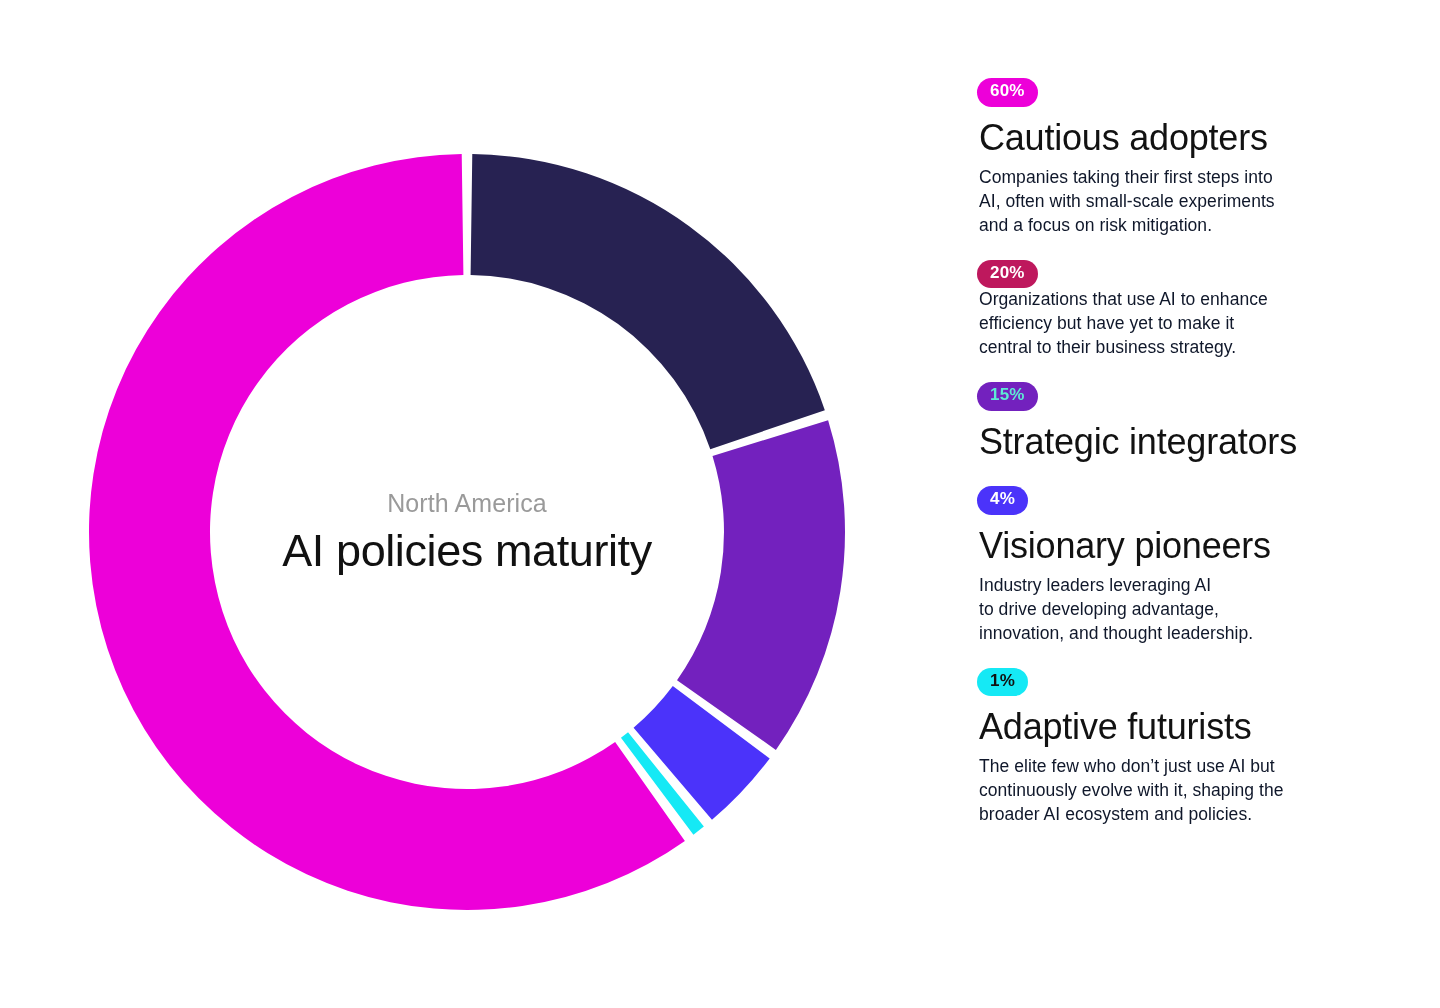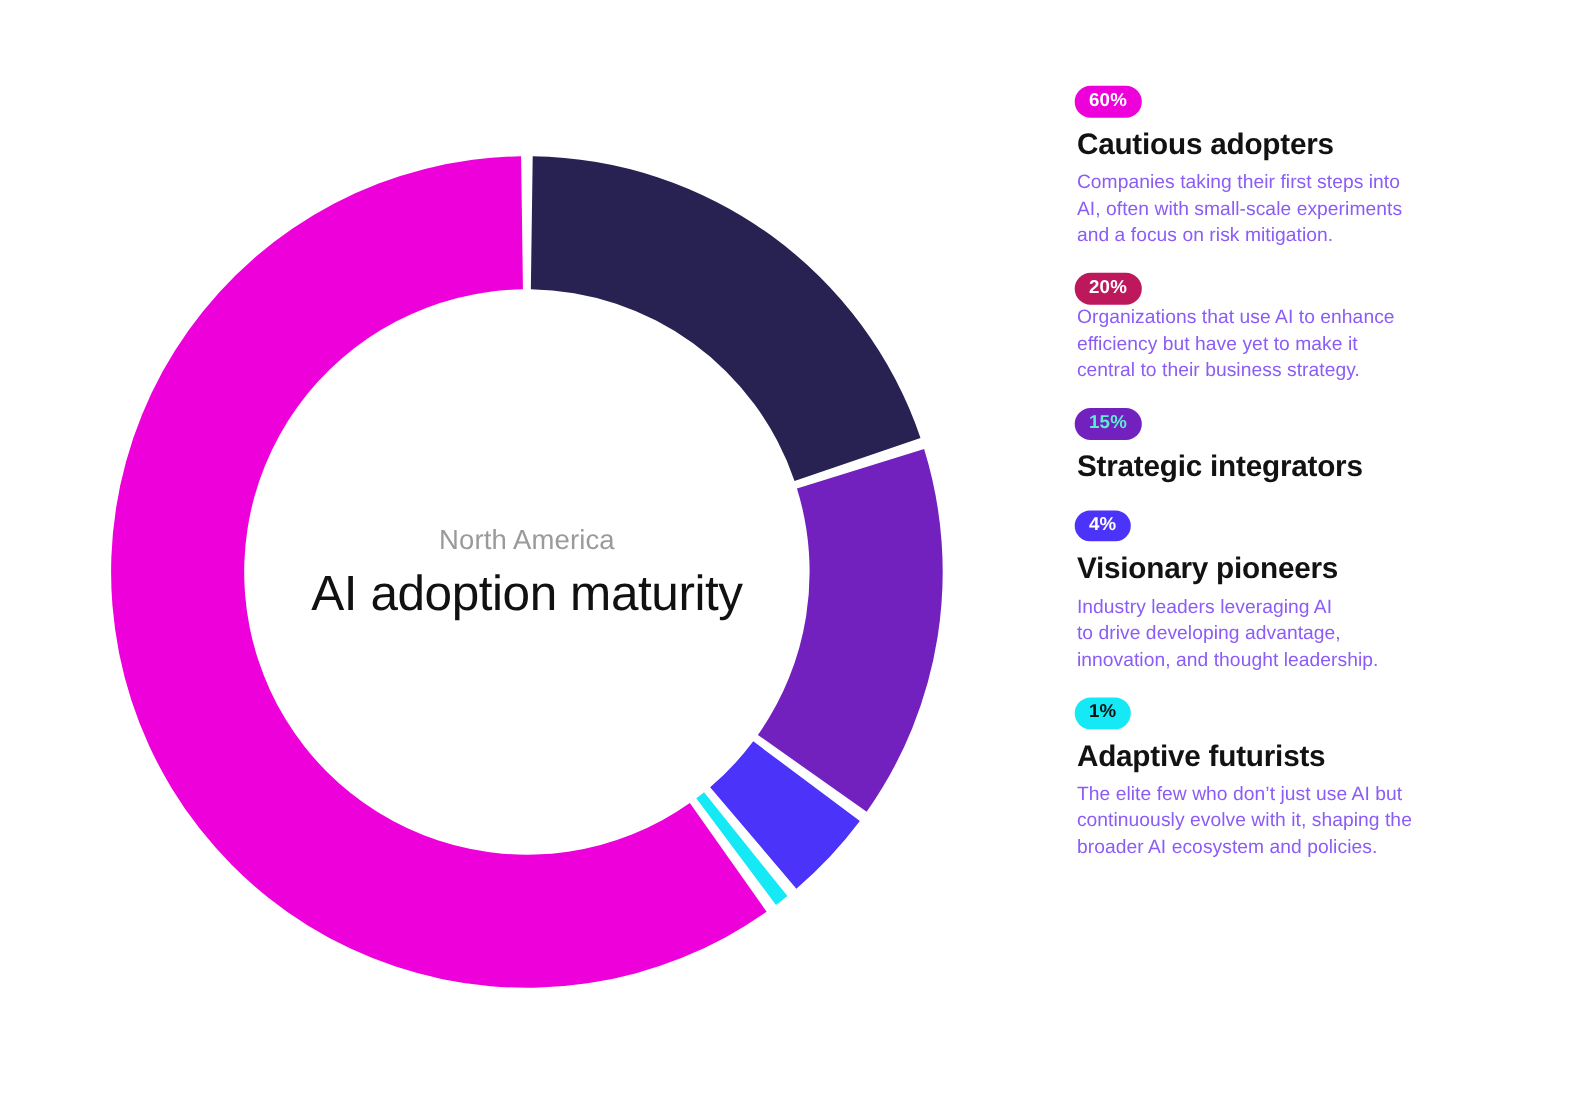--- a/index.html
+++ b/index.html
@@ -14,24 +14,23 @@
     position: relative;
     overflow: hidden;
     font-family: "Liberation Sans", "DejaVu Sans", sans-serif;
     -webkit-font-smoothing: antialiased;
   }
 
   
   #chart-area {
     position: absolute;
     left: 0;
-    top: 0;
+    top: 12px;
     width: 900px;
     height: 712px;
-    margin-left: 12px;
   }
   #donut-svg {
     position: absolute;
     left: 0;
     top: 0;
   }
   #donut-center {
     position: absolute;
     left: 467px;
     top: 520px;
@@ -74,31 +73,31 @@
     display: inline-block;
     border-radius: 999px;
     padding: 3px 13px 5px 13px;
     font-size: 17px;
     font-weight: 700;
     line-height: 1.22;
     letter-spacing: 0.2px;
     color: #ffffff;
   }
   .legend-title {
-    font-size: 27px;
-    font-weight: 700;
+    font-size: 36px;
+    font-weight: 400;
     color: #121212;
     letter-spacing: -0.2px;
     line-height: 1.25;
     margin: 8px 0 6px 2px;
   }
   .legend-desc {
     font-size: 17.5px;
     font-weight: 400;
-    color: #8b5cf6;
+    color: #0f172a;
     line-height: 1.37;
     letter-spacing: 0.05px;
     margin: 0 0 0 2px;
     white-space: pre-line;
   }
 </style>
 </head>
 <body>
 
 <div id="chart-area">
@@ -107,21 +106,21 @@
         <path d="M 472.28 142.04 A 378 378 0 0 1 824.83 398.18 L 710.29 437.18 A 257 257 0 0 0 470.59 263.03 Z" fill="#272252"></path>
         <path d="M 828.10 408.22 A 378 378 0 0 1 775.88 737.89 L 677.01 668.14 A 257 257 0 0 0 712.51 444.00 Z" fill="#7321BE"></path>
         <path d="M 769.68 746.43 A 378 378 0 0 1 711.99 807.86 L 633.57 715.72 A 257 257 0 0 0 672.79 673.95 Z" fill="#4B33FA"></path>
         <path d="M 703.86 814.59 A 378 378 0 0 1 693.43 822.68 L 620.95 725.79 A 257 257 0 0 0 628.04 720.29 Z" fill="#15E9F5"></path>
         <path d="M 684.89 828.88 A 378 378 0 1 1 461.72 142.04 L 463.41 263.03 A 257 257 0 1 0 615.14 730.01 Z" fill="#ED00D9"></path>
       </g>
   </svg>
 
   <div id="donut-center">
     <div id="center-subtitle">North America</div>
-    <div id="center-title">AI adoption maturity</div>
+    <div id="center-title">AI policies maturity</div>
   </div>
 </div>
 
 <div id="legend">
     <div class="legend-item"><span class="legend-badge" style="background: rgb(237, 0, 217); color: rgb(255, 255, 255);">60%</span><div class="legend-title">Cautious adopters</div><div class="legend-desc">Companies taking their first steps into
 AI, often with small-scale experiments
 and a focus on risk mitigation.</div></div>
     <div class="legend-item"><span class="legend-badge" style="background: #be185d; color: rgb(255, 255, 255);">20%</span><div class="legend-desc">Organizations that use AI to enhance
 efficiency but have yet to make it
 central to their business strategy.</div></div>

